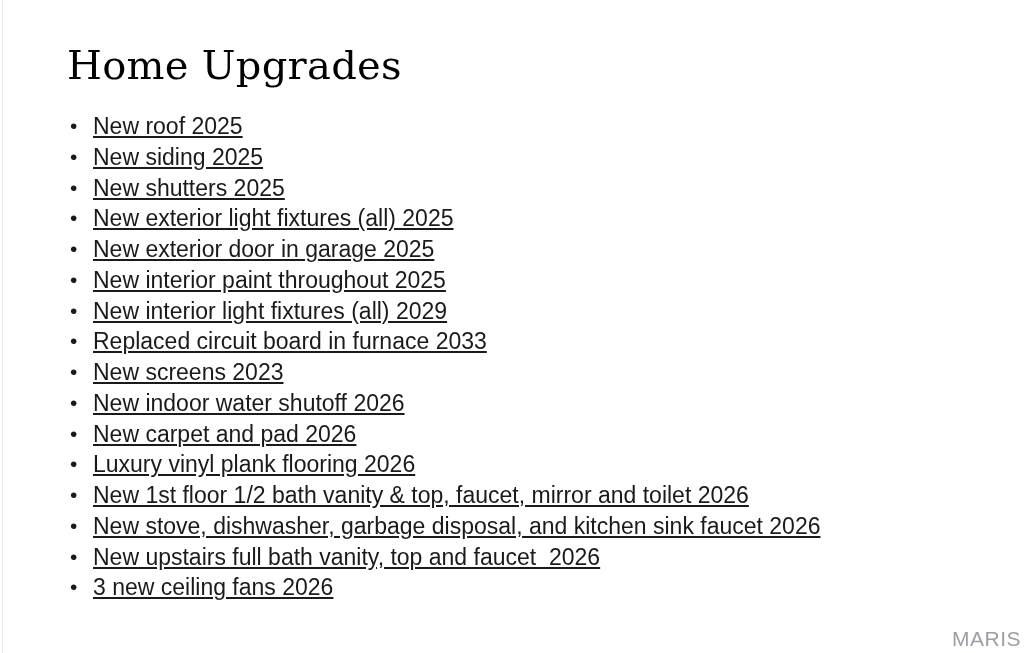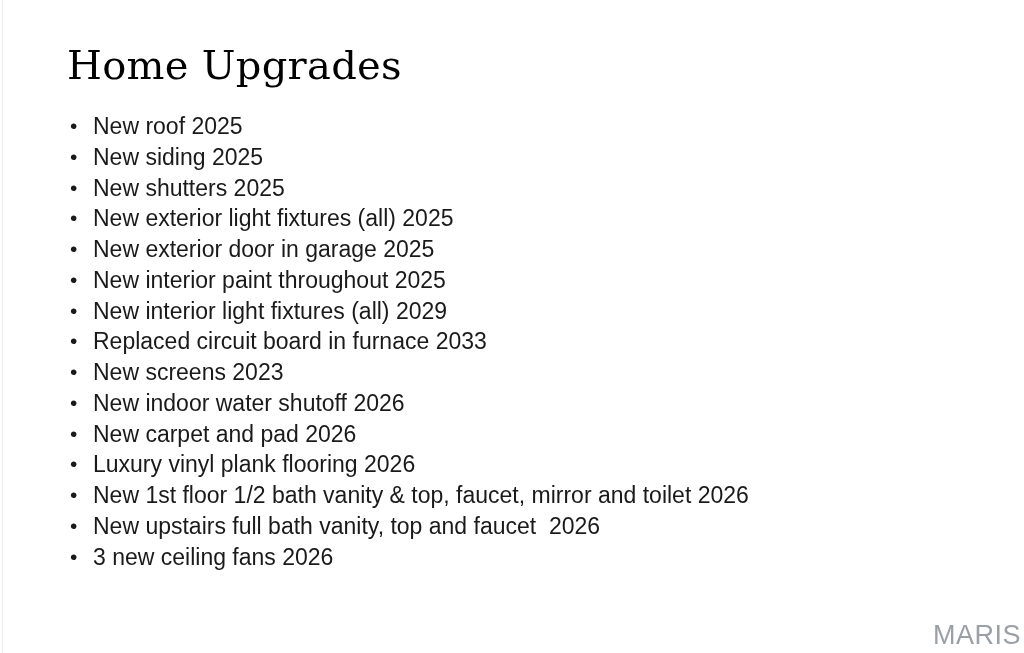--- a/index.html
+++ b/index.html
@@ -38,40 +38,41 @@
   ul.upgrades {
     position: absolute;
     left: 68px;
     top: 111px;
     margin: 0;
     padding: 0;
     list-style: none;
     font-size: 23px;
     line-height: 30.75px;
     color: #1a1a1a;
+    text-decoration: underline;
   }
   ul.upgrades li {
     position: relative;
     padding-left: 25px;
     white-space: pre;
   }
   ul.upgrades li::before {
     content: "\2022";
     position: absolute;
     left: 2px;
     top: 0;
     font-size: 21px;
     color: #1a1a1a;
   }
   .watermark {
     position: absolute;
     right: 3px;
     bottom: 4px;
     font-family: "Liberation Sans", sans-serif;
-    font-size: 27px;
+    font-size: 21px;
     line-height: 1;
     letter-spacing: 0.5px;
     color: #9aa0a6;
     white-space: nowrap;
   }
 </style>
 </head>
 <body>
 
 <div class="screen">
@@ -86,18 +87,19 @@
     <li><span>New exterior light fixtures (all) 2025</span></li>
     <li><span>New exterior door in garage 2025</span></li>
     <li><span>New interior paint throughout 2025</span></li>
     <li><span>New interior light fixtures (all) 2029</span></li>
     <li><span>Replaced circuit board in furnace 2033</span></li>
     <li><span>New screens 2023</span></li>
     <li><span>New indoor water shutoff 2026</span></li>
     <li><span>New carpet and pad 2026</span></li>
     <li><span>Luxury vinyl plank flooring 2026</span></li>
     <li><span>New 1st floor 1/2 bath vanity &amp; top, faucet, mirror and toilet 2026</span></li>
+    <li><span>New stove, dishwasher, garbage disposal, and kitchen sink faucet 2026</span></li>
     <li><span>New upstairs full bath vanity, top and faucet  2026</span></li>
     <li><span>3 new ceiling fans 2026</span></li>
   </ul>
 
   <div class="watermark">MARIS</div>
 </div>
 
 </body></html>

